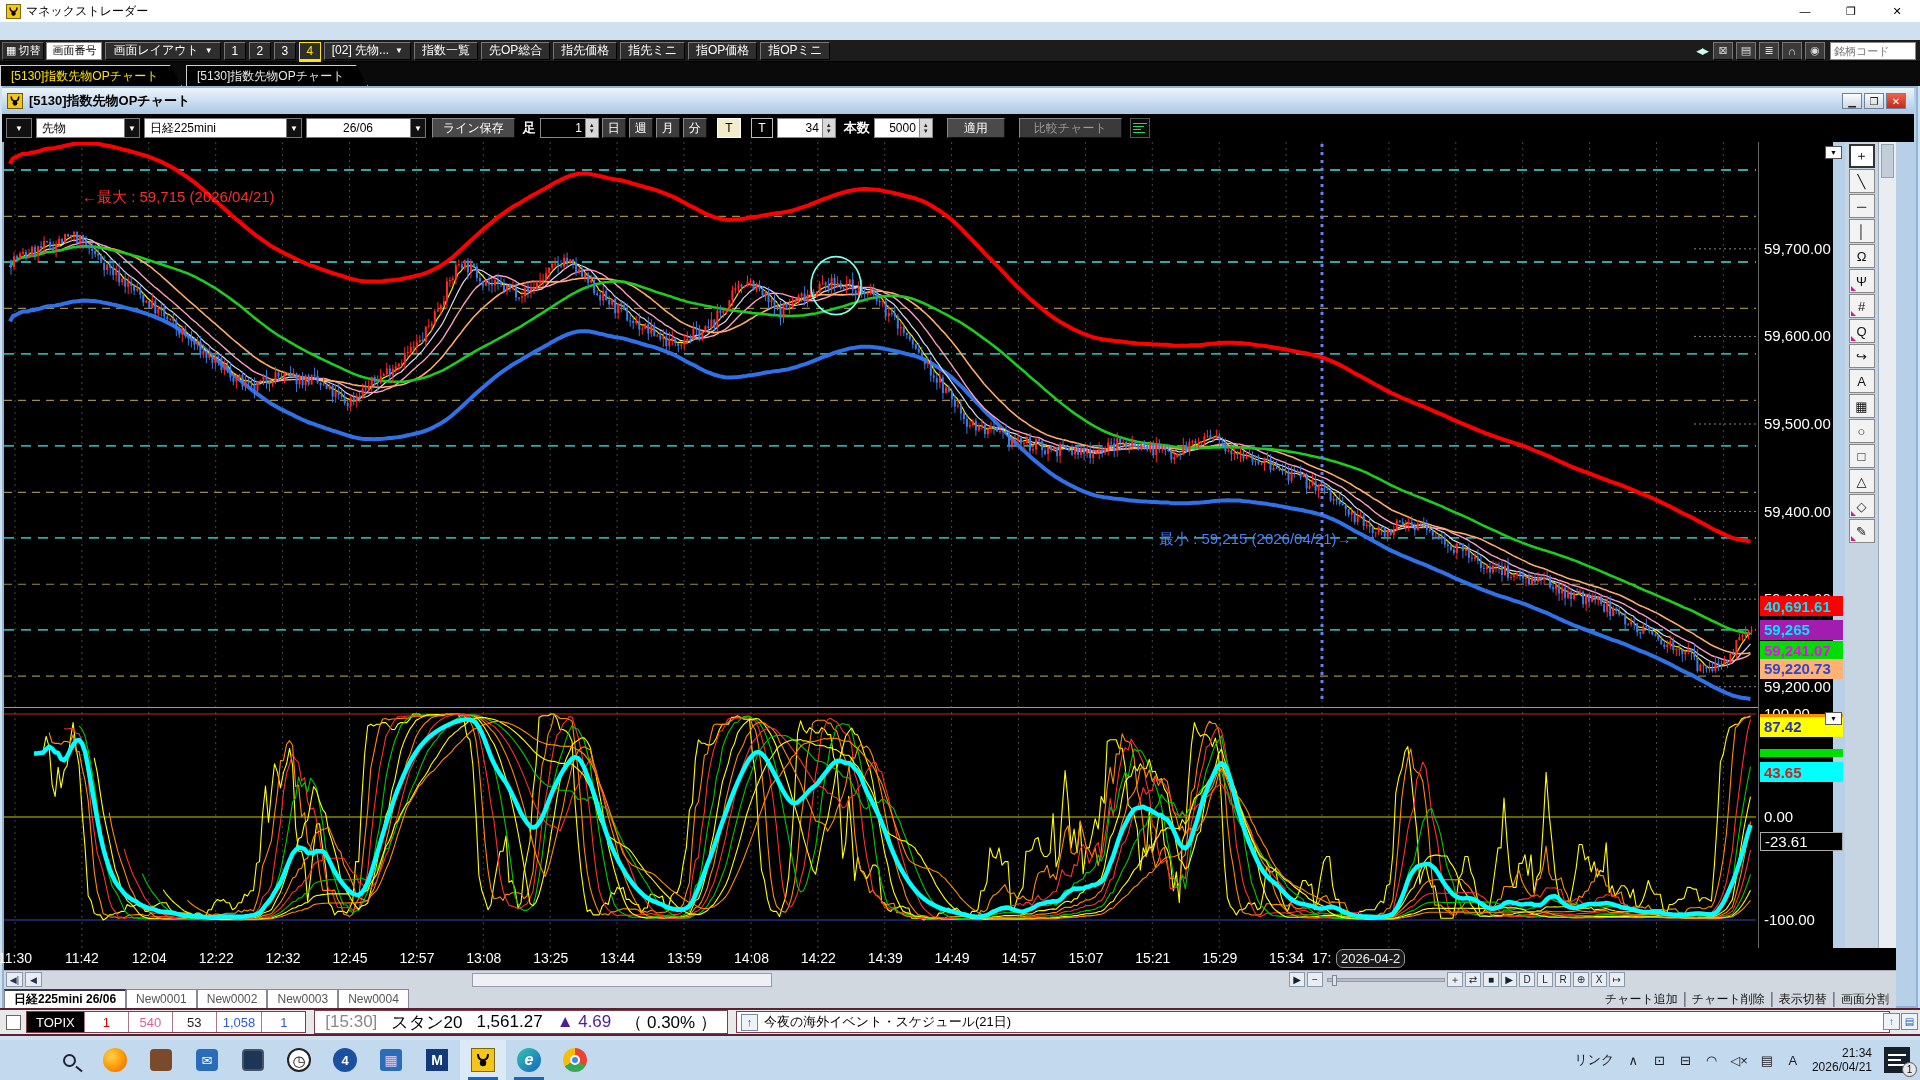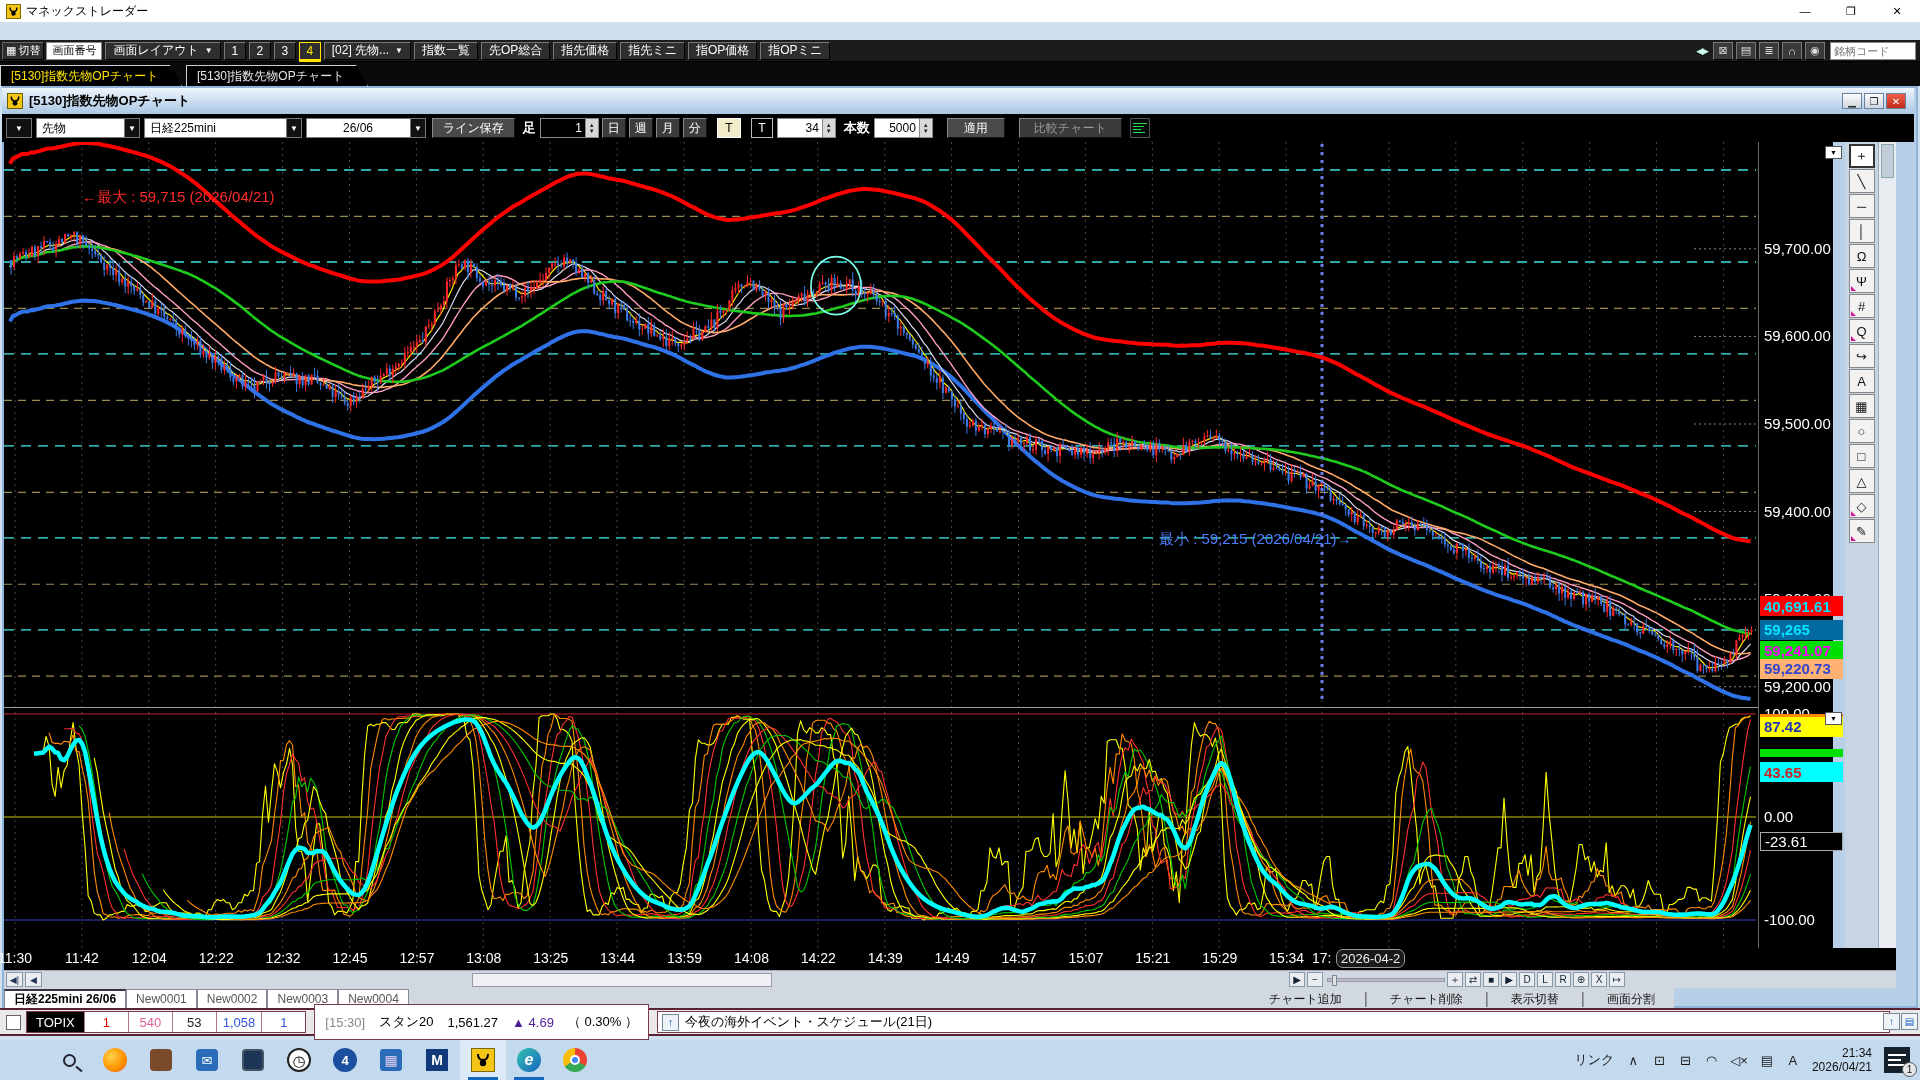--- a/index.html
+++ b/index.html
@@ -98,34 +98,34 @@
   
   #scrollrow{position:absolute;left:4px;top:970px;width:1892px;height:18px;background:#d2d8df;border-top:1px solid #aab;display:flex;align-items:center;}
   .sbtn{width:17px;height:15px;margin-left:2px;background:#e9ecf0;border:1px solid #89a;font-size:9px;color:#235;display:flex;align-items:center;justify-content:center;}
   #hthumb{position:absolute;left:468px;top:2px;width:300px;height:14px;background:#eef0f3;border:1px solid #99a;}
   .zoomgrp{position:absolute;left:1283px;top:1px;display:flex;align-items:center;}
   .zbtn{min-width:16px;height:15px;margin-left:2px;background:#e9ecf0;border:1px solid #89a;font-size:10px;color:#123;display:flex;align-items:center;justify-content:center;padding:0 1px;}
   .zslider{width:118px;height:4px;background:#bbc;border:1px solid #99a;margin-left:4px;position:relative;}
   .zslider i{position:absolute;left:4px;top:-4px;width:5px;height:11px;background:#dfe3e8;border:1px solid #789;}
 
   
-  #bottomrow{position:absolute;left:4px;top:988px;width:1670px;height:20px;background:#d2d8df;display:flex;align-items:flex-end;}
+  #bottomrow{position:absolute;left:4px;top:988px;width:1892px;height:20px;background:#d2d8df;display:flex;align-items:flex-end;}
   .ctab{height:19px;padding:0 9px;background:#fff;border:1px solid #889;border-bottom:none;font-size:12px;display:flex;align-items:center;color:#555;}
   .ctab.active{color:#000;font-weight:bold;border-top:2px solid #334;}
-  .blinks{margin-left:auto;display:flex;align-items:center;margin-right:14px;gap:17px;}
+  .blinks{margin-left:auto;display:flex;align-items:center;margin-right:2px;gap:0;}
   .blink{font-size:12px;color:#111;padding:0 5px;}
   .bsep{color:#667;}
 
   
   #statusbar{position:absolute;left:0px;top:1008px;width:1920px;height:28px;background:#e9e9ec;display:flex;align-items:center;border-top:2px solid #5a2230;border-bottom:2px solid #5a2230;}
   .stchk{width:15px;height:15px;background:#fff;border:1px solid #666;margin:0 5px 0 6px;}
   .stgrp{height:22px;display:flex;align-items:center;border:1px solid #7a3b4a;background:#fff;}
   .stname{height:100%;padding:0 9px;background:#000;color:#fff;font-size:13px;display:flex;align-items:center;}
   .stcell{height:100%;min-width:44px;display:flex;align-items:center;justify-content:center;font-size:13px;border-left:1px solid #a8788a;padding:0 6px;}
-  .stquote{height:36px;margin-left:8px;border:1px solid #7a3b4a;background:#fff;display:flex;align-items:center;font-size:13px;padding:0 10px;gap:14px;white-space:nowrap;}
+  .stquote{height:24px;margin-left:8px;border:1px solid #7a3b4a;background:#fff;display:flex;align-items:center;font-size:17px;padding:0 10px;gap:14px;white-space:nowrap;}
   .stnews{height:22px;margin-left:8px;border:1px solid #7a3b4a;background:#fff;display:flex;align-items:center;flex:1;margin-right:30px;font-size:13px;gap:6px;padding:0 4px;}
   .uparrbox{width:17px;height:17px;border:1px solid #789;background:#eef3f8;color:#1558c0;font-size:11px;display:flex;align-items:center;justify-content:center;}
   .strt{position:absolute;right:2px;top:3px;display:flex;}
   .strtbtn{width:17px;height:17px;border:1px solid #789;background:#eef3f8;color:#1558c0;font-size:10px;display:flex;align-items:center;justify-content:center;margin-left:1px;}
 
   
   #taskbar{position:absolute;left:0;top:1040px;width:1920px;height:40px;background:#c3d9ee;display:flex;align-items:center;}
   .tbslot{width:46px;height:40px;display:flex;align-items:center;justify-content:center;position:relative;}
   .tbslot.active{background:#dceaf7;}
   .tbslot.active::after,.tbslot.underline::after{content:"";position:absolute;left:8px;right:8px;bottom:0;height:3px;background:#1567c0;}
@@ -372,21 +372,21 @@
       <span class="axlab" style="top: 97.8447px;">59,700.00</span>
       <span class="axlab" style="top: 185.422px;">59,600.00</span>
       <span class="axlab" style="top: 273px;">59,500.00</span>
       <span class="axlab" style="top: 360.578px;">59,400.00</span>
       <span class="axlab" style="top: 448.155px;">59,300.00</span>
       <span class="axlab" style="top: 535.733px;">59,200.00</span>
       <span class="axlab" style="top: 563px;">100.00</span>
       <span class="axlab" style="top: 666px;">0.00</span>
       <span class="axlab" style="top: 769px;">-100.00</span>
       <span class="ptag" style="top: 454.021px; background: rgb(255, 0, 0); color: rgb(0, 229, 255);">40,691.61</span>
-      <span class="ptag" style="top: 477.807px; background: #0369a1; color: rgb(0, 229, 255);">59,265</span>
+      <span class="ptag" style="top: 477.807px; background: #a21caf; color: rgb(0, 229, 255);">59,265</span>
       <span class="ptag" style="top: 498.765px; background: rgb(0, 221, 0); color: rgb(255, 0, 255);">59,241.07</span>
       <span class="ptag" style="top: 516.578px; background: rgb(255, 178, 115); color: rgb(51, 68, 204);">59,220.73</span>
       <span class="ptag thin" style="top: 572.12px; background: rgb(255, 140, 0); color: rgb(51, 51, 51);"></span>
       <span class="ptag" style="top: 574.957px; background: rgb(255, 255, 0); color: rgb(34, 51, 187);">87.42</span>
       <span class="ptag thin" style="top: 607.14px; background: rgb(0, 221, 0); color: rgb(51, 51, 51);"></span>
       <span class="ptag" style="top: 620.04px; background: rgb(0, 255, 255); color: rgb(204, 34, 34);">43.65</span>
       <span class="curbox" style="top: 690.318px;">-23.61</span>
       <span class="axdd" style="top: 4px;">▼</span>
       <span class="axdd" style="top: 570px;">▼</span>
     </div>

